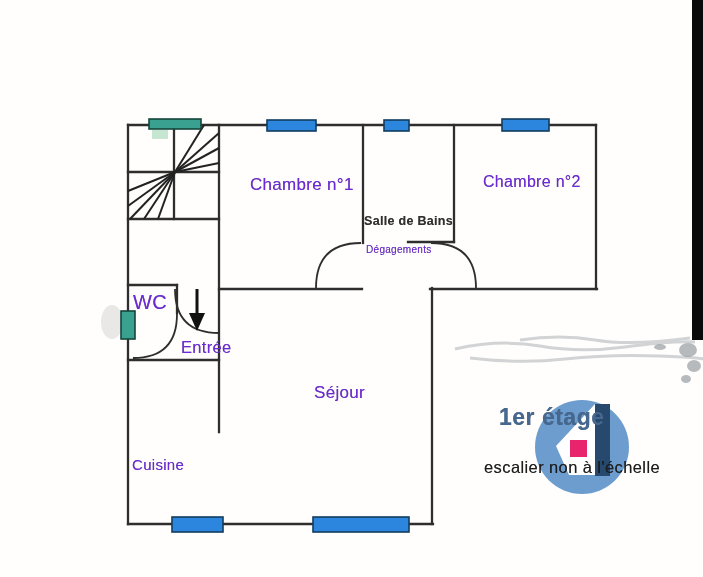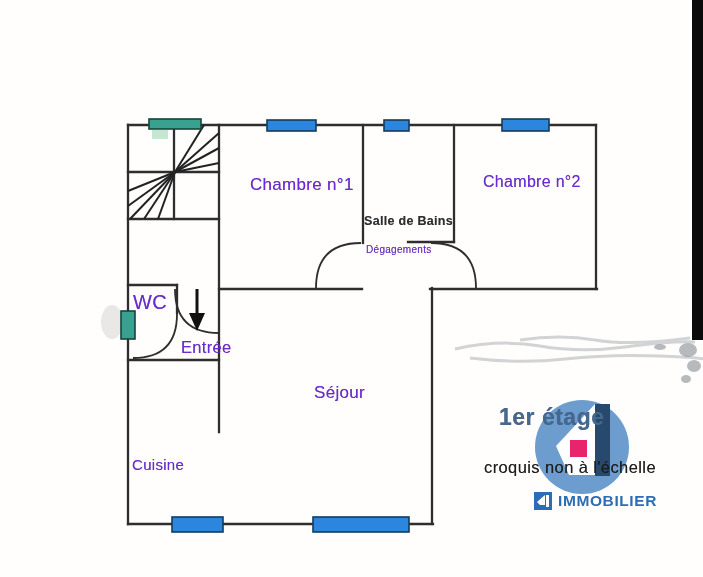--- a/index.html
+++ b/index.html
@@ -112,24 +112,16 @@
   <div class="room-label lbl-cuisine">Cuisine</div>
 
   <svg id="logo-block" viewBox="0 0 703 577" width="703" height="577">
     <circle cx="582" cy="447" r="47" opacity="0.95" fill="#6598cb"></circle>
     <polygon points="556,446 583,417 595,404 595,475 569,475" fill="#ffffff"></polygon>
     <rect x="595" y="404" width="15" height="72" fill="#27496d"></rect>
     <rect x="570" y="440" width="17" height="17" fill="#e8246d"></rect>
   </svg>
 
   <div class="lbl-etage">1er étage</div>
-  <div class="lbl-croquis">croquis non à l'échelle</div>
+  <div class="lbl-croquis">escalier non à l'échelle</div>
 
-  <div id="brand-line">
-    <svg width="18" height="18" viewBox="0 0 18 18">
-      <rect x="0" y="0" width="18" height="18" fill="#2d6db5"></rect>
-      <polygon points="3,10 11,3 11,13 6,13" fill="#ffffff"></polygon>
-      <rect x="12" y="3" width="3" height="12" fill="#ffffff"></rect>
-    </svg>
-    <span class="brand-word">IMMOBILIER</span>
-  </div>
 
 </div>
 
 </body></html>

